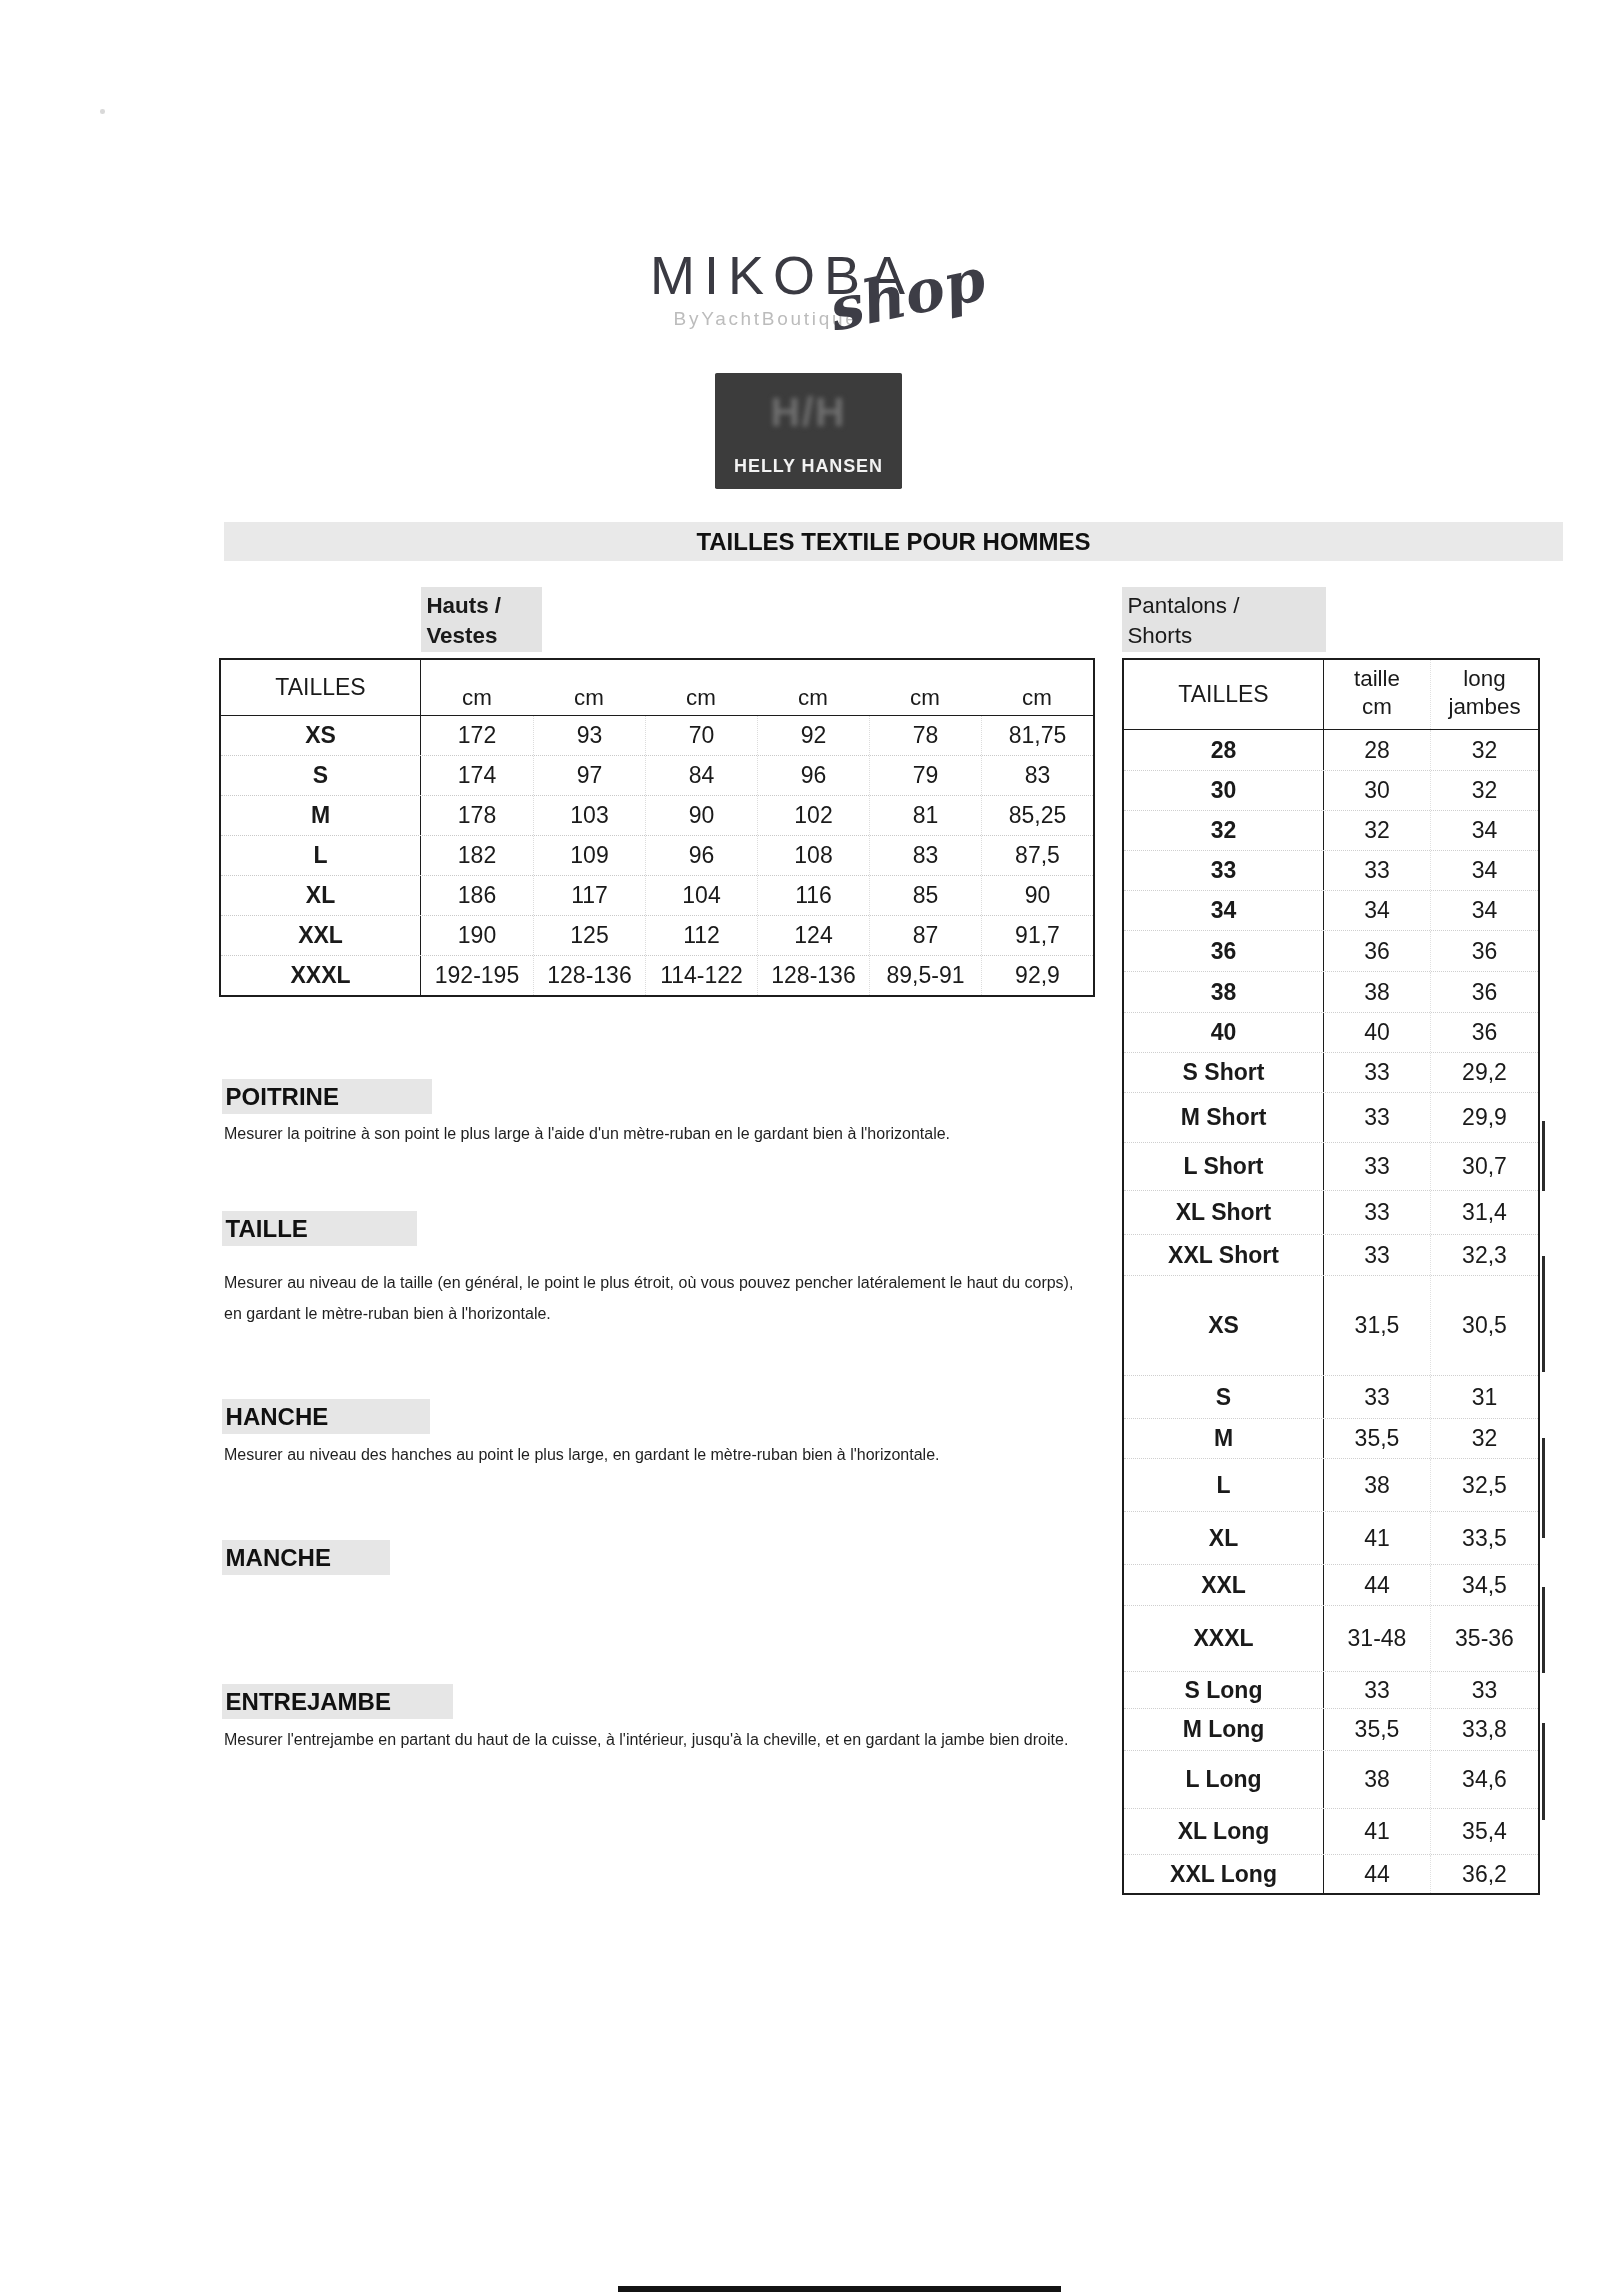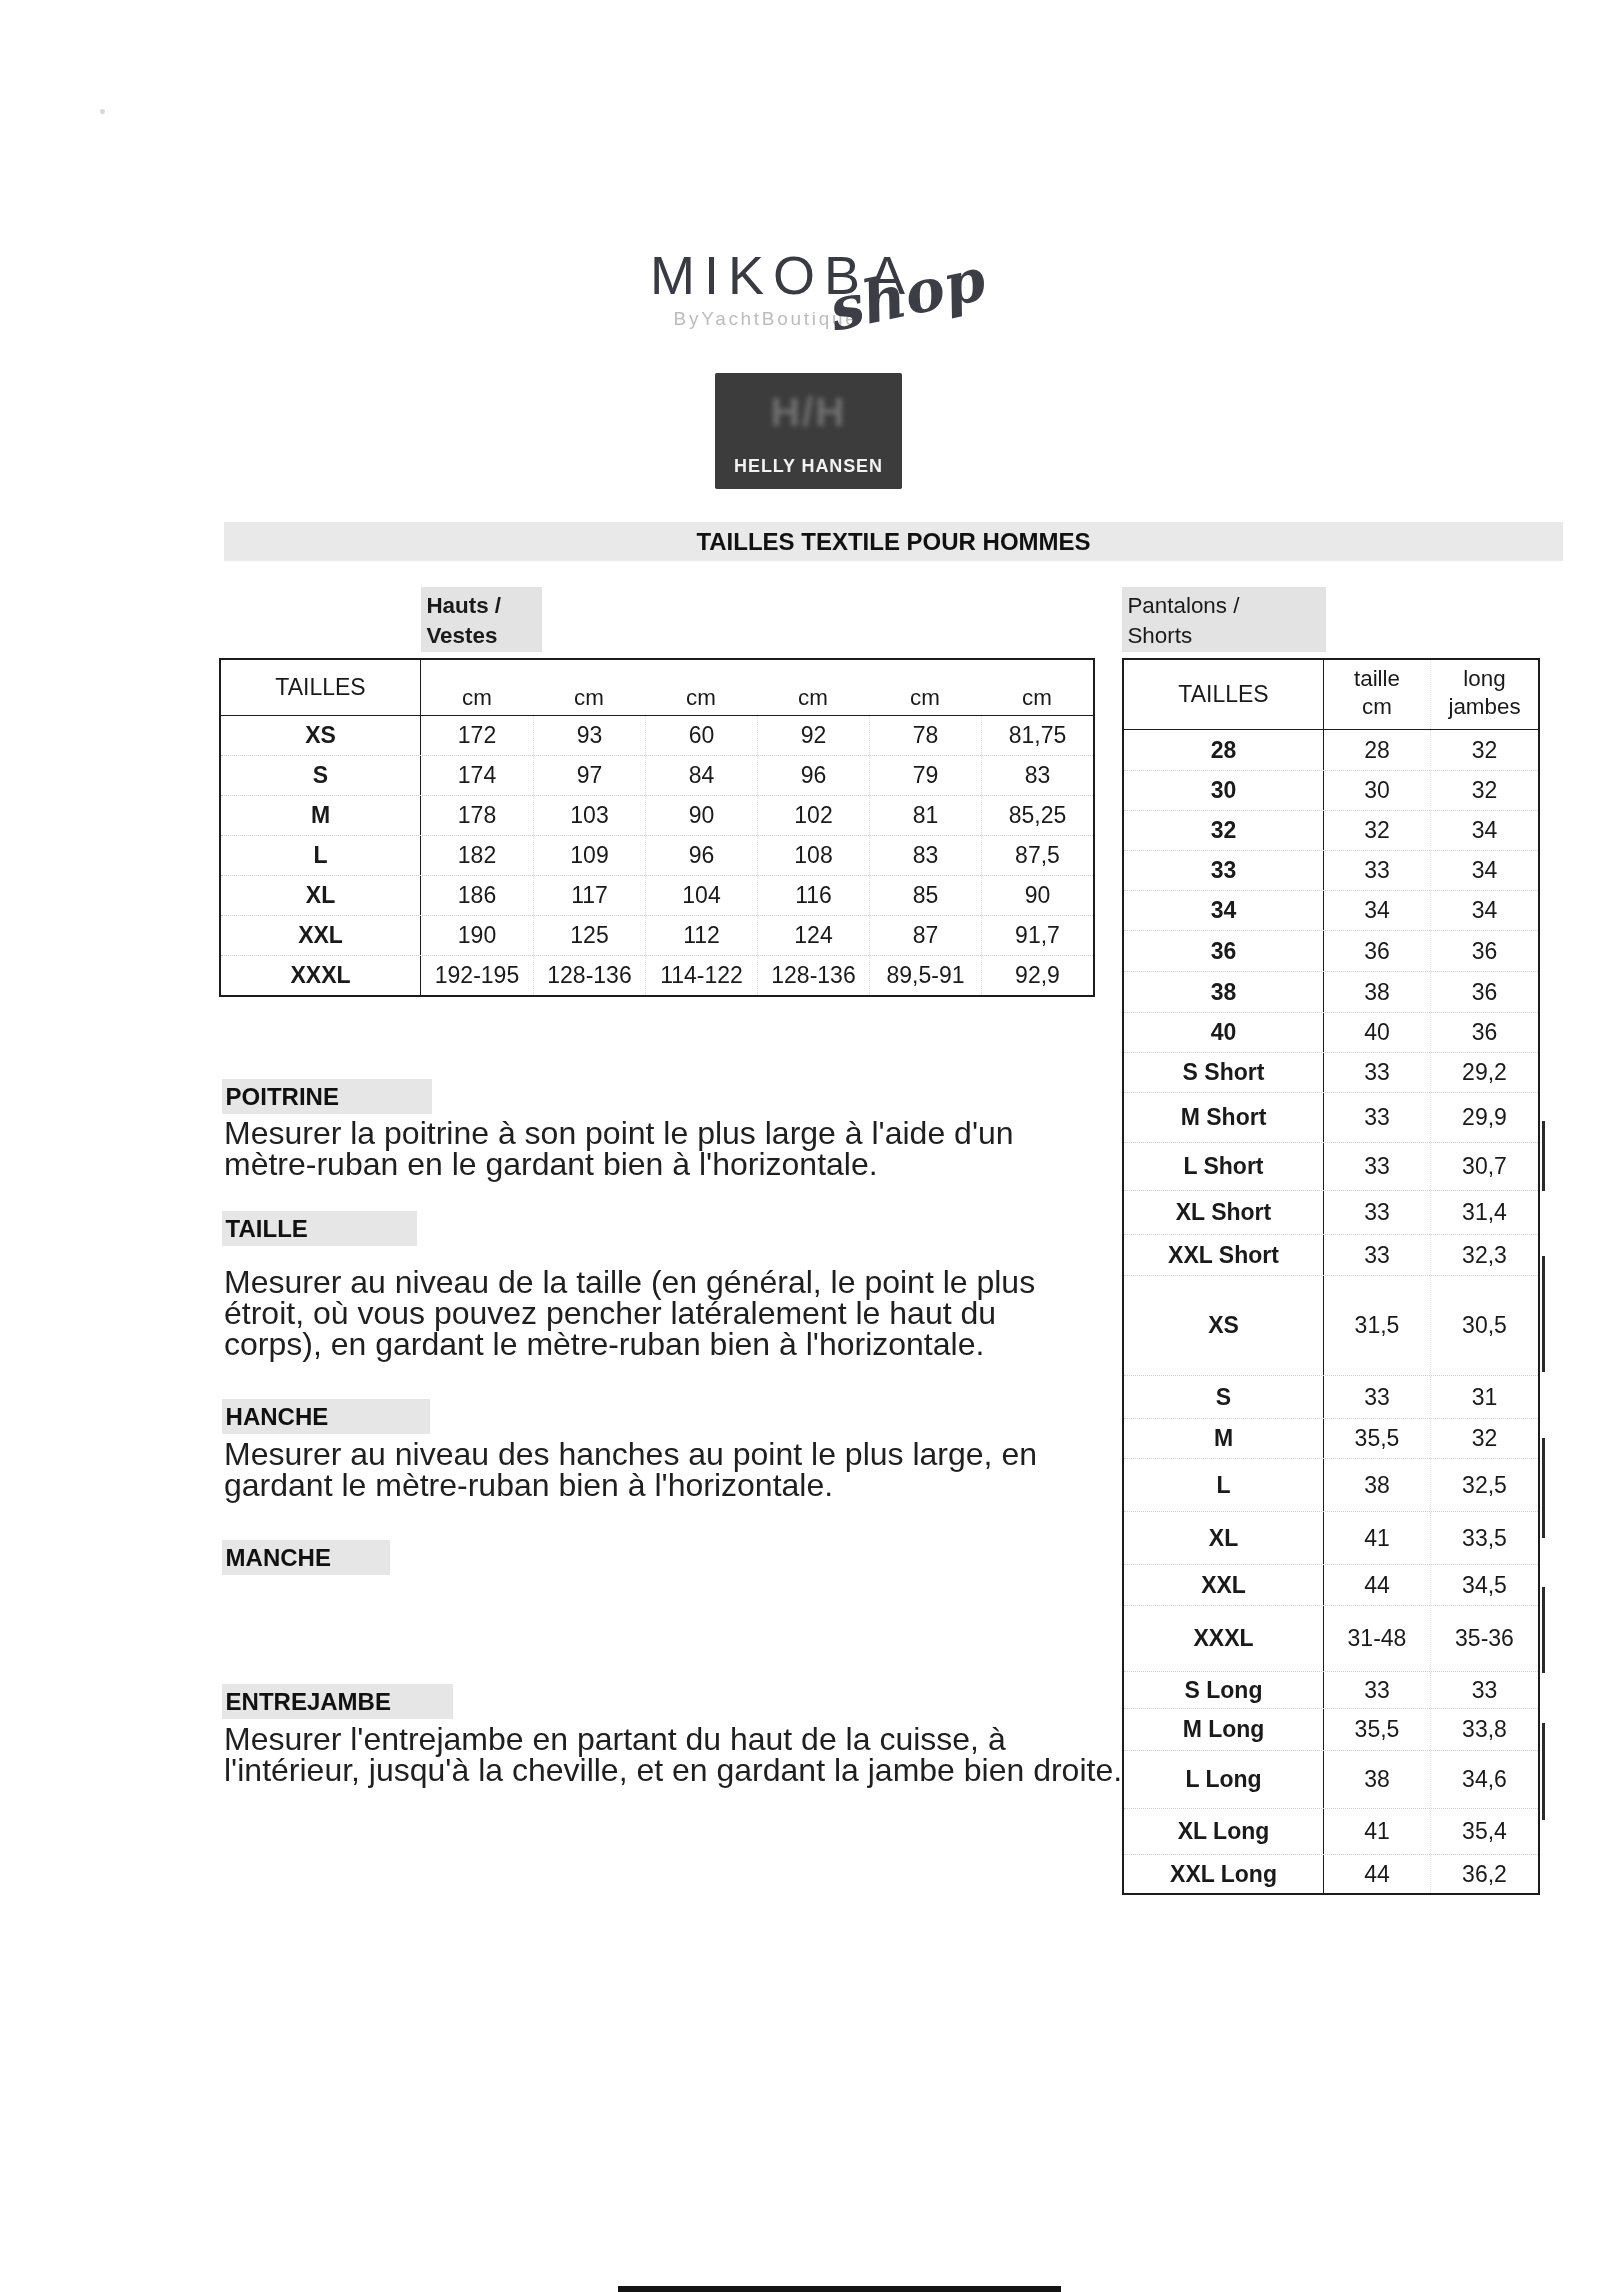--- a/index.html
+++ b/index.html
@@ -75,21 +75,21 @@
   .j4{top:1587px;height:86px;}
   .j5{top:1723px;height:97px;}
   
   .sec-head{
     position:absolute;left:222px;background:#e6e6e6;
     font-size:24px;font-weight:bold;color:#111;
     padding:3.6px 0 3.6px 3.6px;box-sizing:border-box;
   }
   .sec-body{
     position:absolute;left:224px;margin:0;
-    font-size:32px;line-height:31px;color:#1f1f1f;
+    font-size:16px;line-height:31px;color:#1f1f1f;
   }
   .h0{top:1079px;width:210px;}
   .h1{top:1211px;width:195px;}
   .h2{top:1399px;width:208px;}
   .h3{top:1540px;width:168px;}
   .h4{top:1684px;width:231px;}
   .p0{top:1118px;width:811px;}
   .p1{top:1267px;width:864px;}
   .p2{top:1439px;width:873px;}
   .p3{top:1581px;width:860px;}
@@ -133,21 +133,21 @@
       <div class="cell c hdr-cm">cm</div>
       <div class="cell c hdr-cm">cm</div>
       <div class="cell c hdr-cm">cm</div>
       <div class="cell c hdr-cm">cm</div>
     </div>
     <div>
         <div class="tops-row">
           <div class="cell c0 size-cell">XS</div>
           <div class="cell c">172</div>
           <div class="cell c">93</div>
-          <div class="cell c">60</div>
+          <div class="cell c">70</div>
           <div class="cell c">92</div>
           <div class="cell c">78</div>
           <div class="cell c">81,75</div>
         </div>
         <div class="tops-row">
           <div class="cell c0 size-cell">S</div>
           <div class="cell c">174</div>
           <div class="cell c">97</div>
           <div class="cell c">84</div>
           <div class="cell c">96</div>

